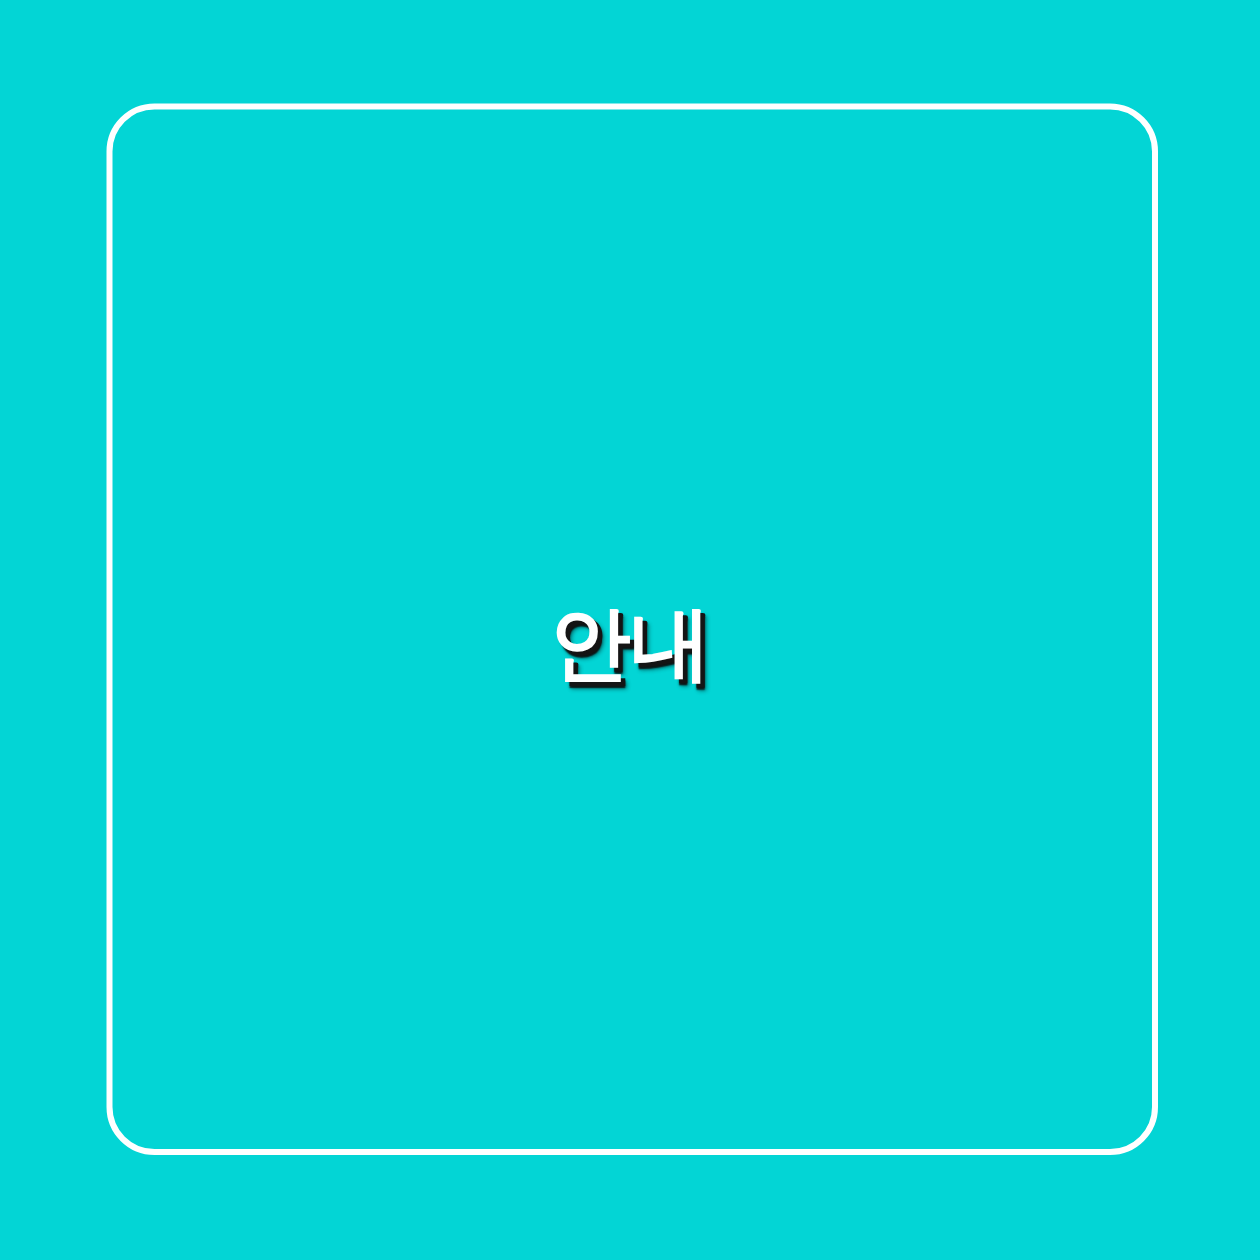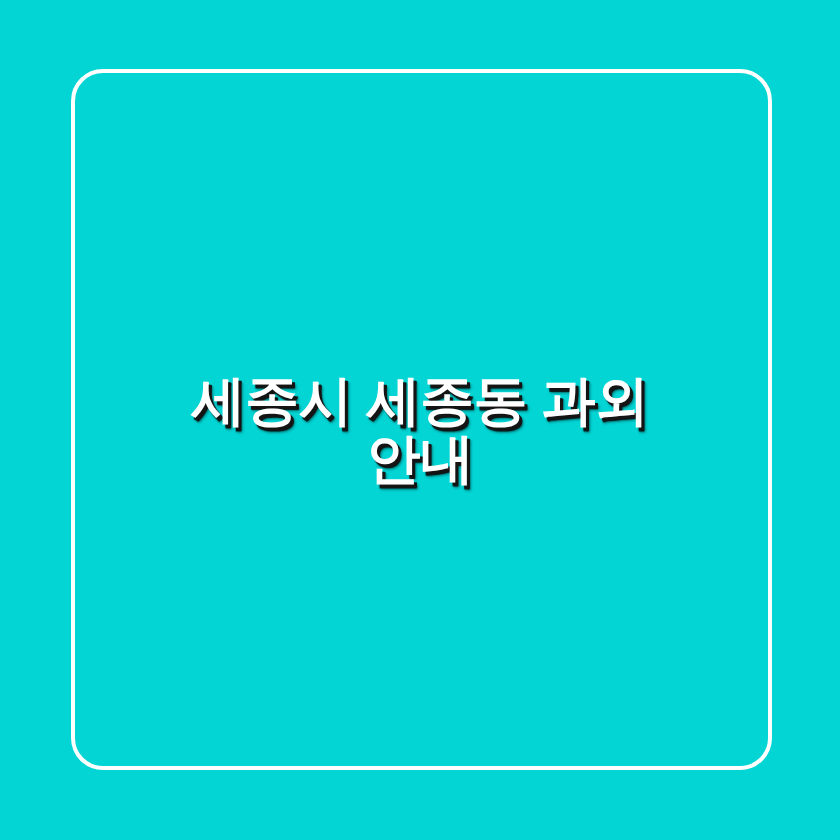--- a/index.html
+++ b/index.html
@@ -74,18 +74,17 @@
 </style>
 </head>
 <body>
 
 <div id="banner-card" style="background: rgb(3, 213, 213);">
 
   <div id="decorative-frame" style="border-color: rgb(255, 255, 255);"></div>
 
   <div id="headline-block">
     <h1 id="headline" style="color: rgb(255, 255, 255);">
-      <span class="line">세종시 세종동 과외</span>
       <span class="line">안내</span>
     </h1>
   </div>
 
 </div>
 
 </body></html>

